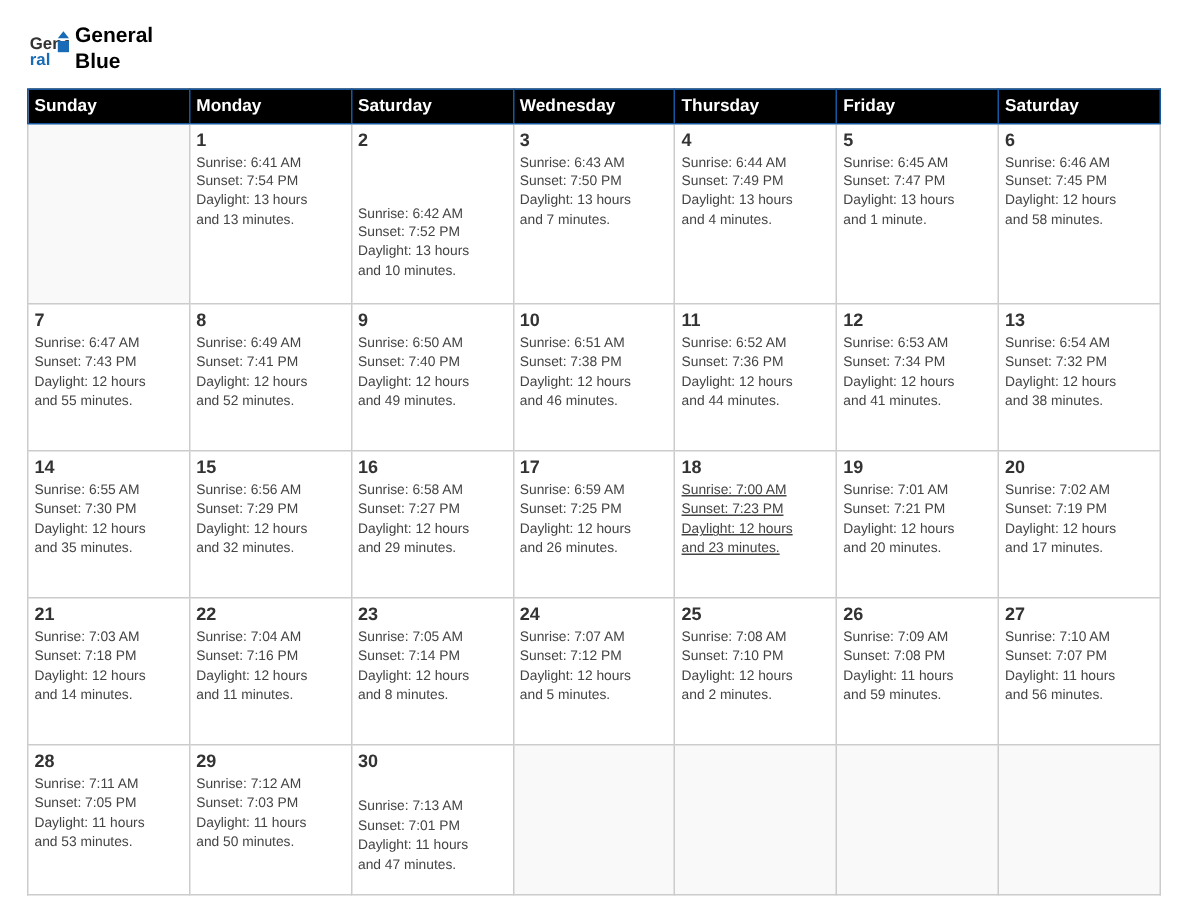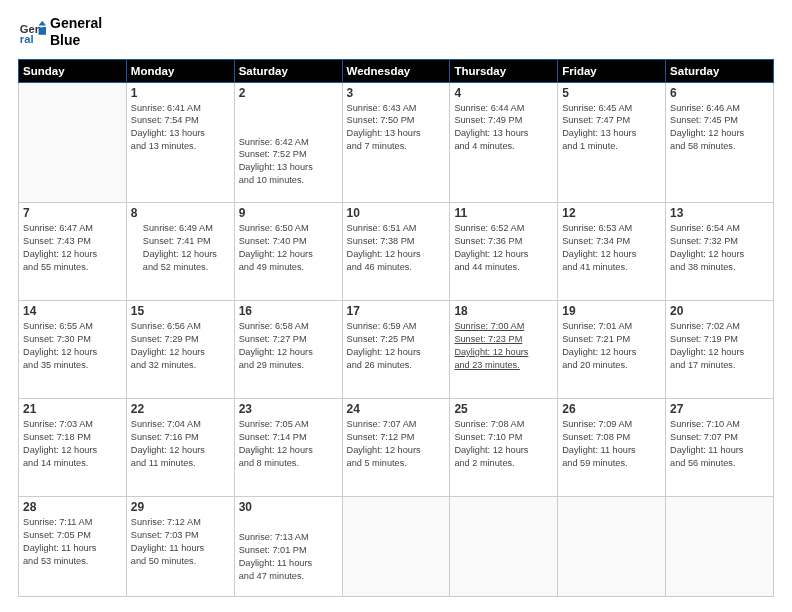--- a/index.html
+++ b/index.html
@@ -177,21 +177,21 @@
         <tr>
           <td>
             <span class="day-num">7</span>
             <div class="day-info" style="white-space: pre-line;">Sunrise: 6:47 AM
 Sunset: 7:43 PM
 Daylight: 12 hours
 and 55 minutes.</div>
           </td>
           <td>
             <span class="day-num">8</span>
-            <div class="day-info" style="white-space: pre-line; margin-left: 12px;">Sunrise: 6:49 AM
+            <div class="day-info" style="white-space: pre-line;">Sunrise: 6:49 AM
 Sunset: 7:41 PM
 Daylight: 12 hours
 and 52 minutes.</div>
           </td>
           <td>
             <span class="day-num">9</span>
             <div class="day-info" style="white-space: pre-line;">Sunrise: 6:50 AM
 Sunset: 7:40 PM
 Daylight: 12 hours
 and 49 minutes.</div>

